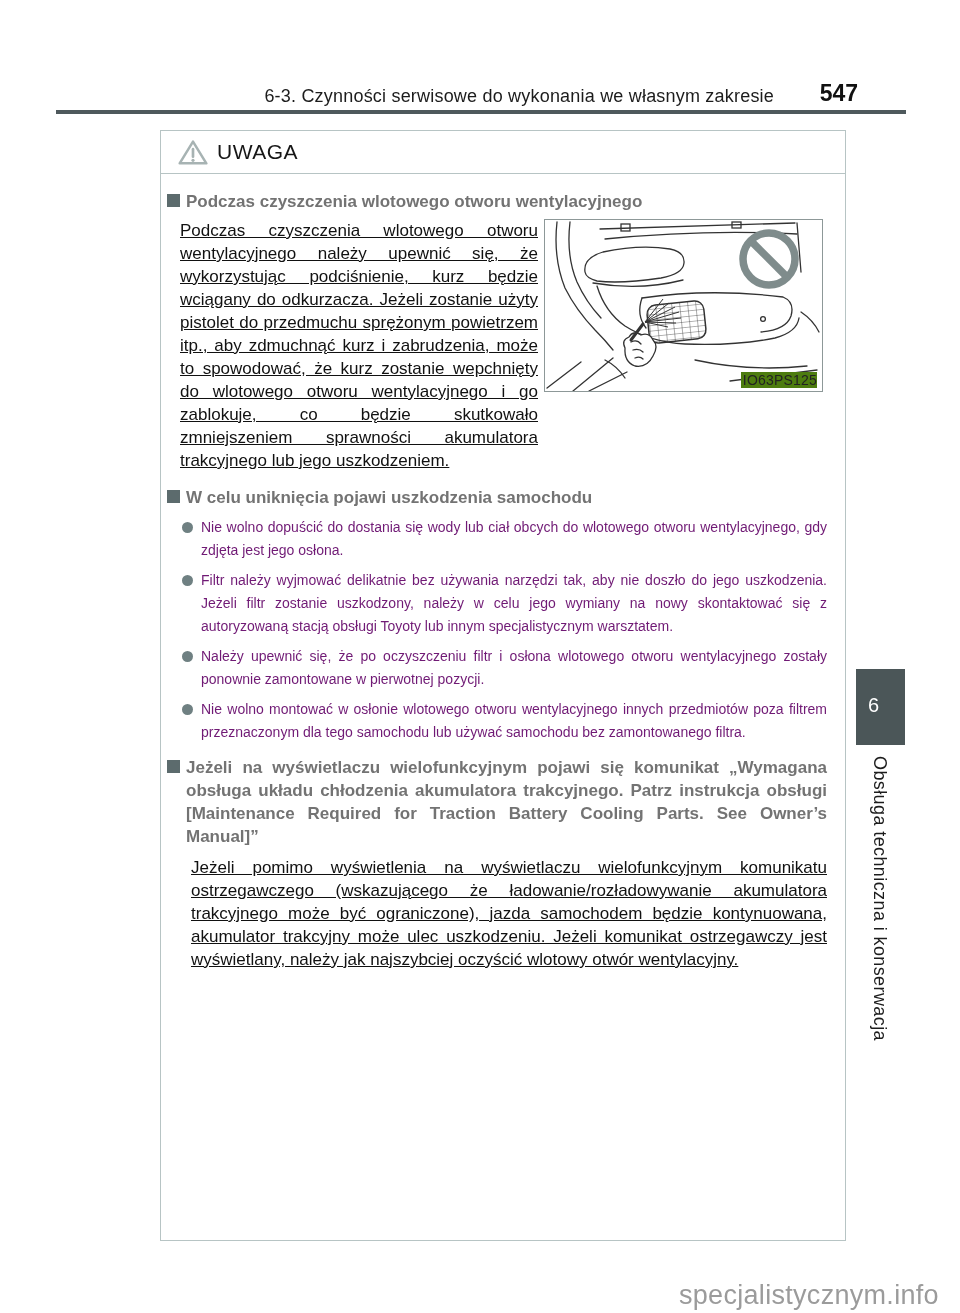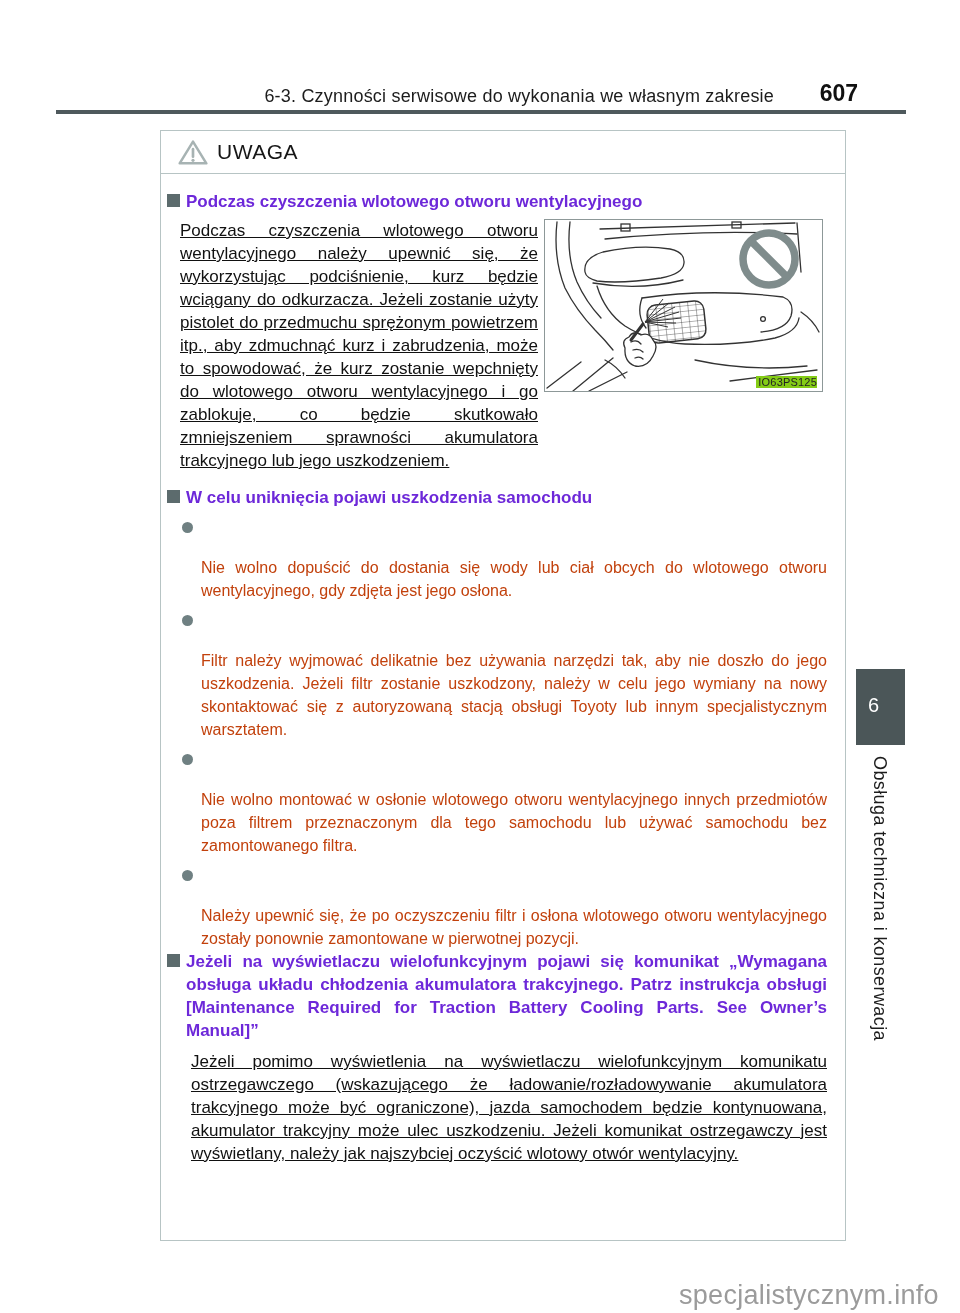--- a/index.html
+++ b/index.html
@@ -28,44 +28,44 @@
     padding-left:17px;box-sizing:border-box;
   }
   .warn-icon{width:30px;height:27px;margin-right:9px;flex:none;display:block;}
   .caution-title{font-size:21px;letter-spacing:0.5px;color:#161616;}
   .caution-body{padding:16px 18px 0 6px;box-sizing:border-box;}
   .sec-heading{display:flex;margin:0 0 6px 0;}
   .sec-heading .sq{
     width:13px;height:13px;background:#5c6b6d;margin:4px 6px 0 0;flex:none;
   }
   .sec-heading .ht{
-    font-size:17px;line-height:23px;font-weight:bold;color:#6d28d9;text-align:justify;
+    font-size:17px;line-height:23px;font-weight:bold;color:#737373;text-align:justify;
   }
   .sec-heading.mt12{margin-top:14px;}
-  .sec-heading.mt10{}
+  .sec-heading.mt10{margin-top:12px;}
   .sec1-row{display:flex;align-items:flex-start;}
   .para{
     font-size:17px;line-height:23px;text-align:justify;color:#111;margin:0;text-decoration:underline;
   }
   .para.col{width:358px;margin-left:13px;}
   .figure{
     width:277px;height:171px;border:1px solid #8d9898;margin-left:auto;margin-right:4px;
     position:relative;flex:none;box-sizing:content-box;background:#fff;
   }
   .figure svg{display:block;width:277px;height:171px;}
   .fig-label{
-    position:absolute;right:5px;bottom:3px;font-size:11px;color:#222;letter-spacing:0.2px;
-    background:#84cc16;padding-left:2px;
+    position:absolute;right:5px;bottom:3px;font-size:14px;color:#222;letter-spacing:0.2px;
+    background:#4d7c0f;padding-left:2px;
   }
   .blist{list-style:none;margin:4px 0 0 0;padding:0;}
   .blist li{display:flex;margin-top:7px;}
   .blist .dot{
     width:11px;height:11px;border-radius:50%;background:#6f8082;margin:6px 8px 0 15px;flex:none;
   }
-  .blist .bt{font-size:16px;line-height:23px;text-align:justify;color:#c2410c;margin-top:40px;}
+  .blist .bt{font-size:14px;line-height:23px;text-align:justify;color:#701a75;}
   .s3-body{margin:8px 0 0 24px;}
   
   .chapter-tab{
     position:absolute;left:856px;top:669px;width:49px;height:76px;background:#4b5658;
     color:#ffffff;font-size:20px;display:flex;align-items:center;justify-content:center;
     padding-right:14px;padding-bottom:4px;box-sizing:border-box;
   }
   .chapter-vtitle{
     position:absolute;left:869px;top:756px;height:300px;
     writing-mode:vertical-rl;font-size:18px;color:#1c1c1c;letter-spacing:0.4px;white-space:nowrap;
@@ -74,21 +74,21 @@
   .watermark{
     position:absolute;left:679px;top:1280px;font-size:27px;color:#9b9b9b;letter-spacing:0.3px;
   }
 </style>
 </head>
 <body>
 
 <div class="page">
 
   <div class="crumb">6-3. Czynności serwisowe do wykonania we własnym zakresie</div>
-  <div class="pagenum">607</div>
+  <div class="pagenum">547</div>
   <div class="header-rule"></div>
 
   <section class="caution-box">
     <div class="caution-header">
       <svg class="warn-icon" viewBox="0 0 36 32" aria-hidden="true">
         <path d="M18 3 L34 29 L2 29 Z" fill="#ffffff" stroke="#a7b3b3" stroke-width="3" stroke-linejoin="round"></path>
         <line x1="18" y1="12" x2="18" y2="21" stroke="#a7b3b3" stroke-width="3.2" stroke-linecap="round"></line>
         <circle cx="18" cy="25.4" r="1.9" fill="#a7b3b3"></circle>
       </svg>
       <span class="caution-title">UWAGA</span>
@@ -172,25 +172,25 @@
         <li>
           <span class="dot"></span>
           <span class="bt">Nie wolno dopuścić do dostania się wody lub ciał obcych do wlotowego otworu wentylacyjnego, gdy zdjęta jest jego osłona.</span>
         </li>
         <li>
           <span class="dot"></span>
           <span class="bt">Filtr należy wyjmować delikatnie bez używania narzędzi tak, aby nie doszło do jego uszkodzenia. Jeżeli filtr zostanie uszkodzony, należy w celu jego wymiany na nowy skontaktować się z autoryzowaną stacją obsługi Toyoty lub innym specjalistycznym warsztatem.</span>
         </li>
         <li>
           <span class="dot"></span>
+          <span class="bt">Należy upewnić się, że po oczyszczeniu filtr i osłona wlotowego otworu wentylacyjnego zostały ponownie zamontowane w pierwotnej pozycji.</span>
+        </li>
+        <li>
+          <span class="dot"></span>
           <span class="bt">Nie wolno montować w osłonie wlotowego otworu wentylacyjnego innych przedmiotów poza filtrem przeznaczonym dla tego samochodu lub używać samochodu bez zamontowanego filtra.</span>
-        </li>
-        <li>
-          <span class="dot"></span>
-          <span class="bt">Należy upewnić się, że po oczyszczeniu filtr i osłona wlotowego otworu wentylacyjnego zostały ponownie zamontowane w pierwotnej pozycji.</span>
         </li>
       </ul>
 
       <div class="sec-heading mt10">
         <span class="sq"></span>
         <span class="ht">Jeżeli na wyświetlaczu wielofunkcyjnym pojawi się komunikat „Wymagana obsługa układu chłodzenia akumulatora trakcyjnego. Patrz instrukcja obsługi [Maintenance Required for Traction Battery Cooling Parts. See Owner’s Manual]”</span>
       </div>
       <p class="para s3-body">Jeżeli pomimo wyświetlenia na wyświetlaczu wielofunkcyjnym komunikatu ostrzegawczego (wskazującego że ładowanie/rozładowywanie akumulatora trakcyjnego może być ograniczone), jazda samochodem będzie kontynuowana, akumulator trakcyjny może ulec uszkodzeniu. Jeżeli komunikat ostrzegawczy jest wyświetlany, należy jak najszybciej oczyścić wlotowy otwór wentylacyjny.</p>
 
     </div>

